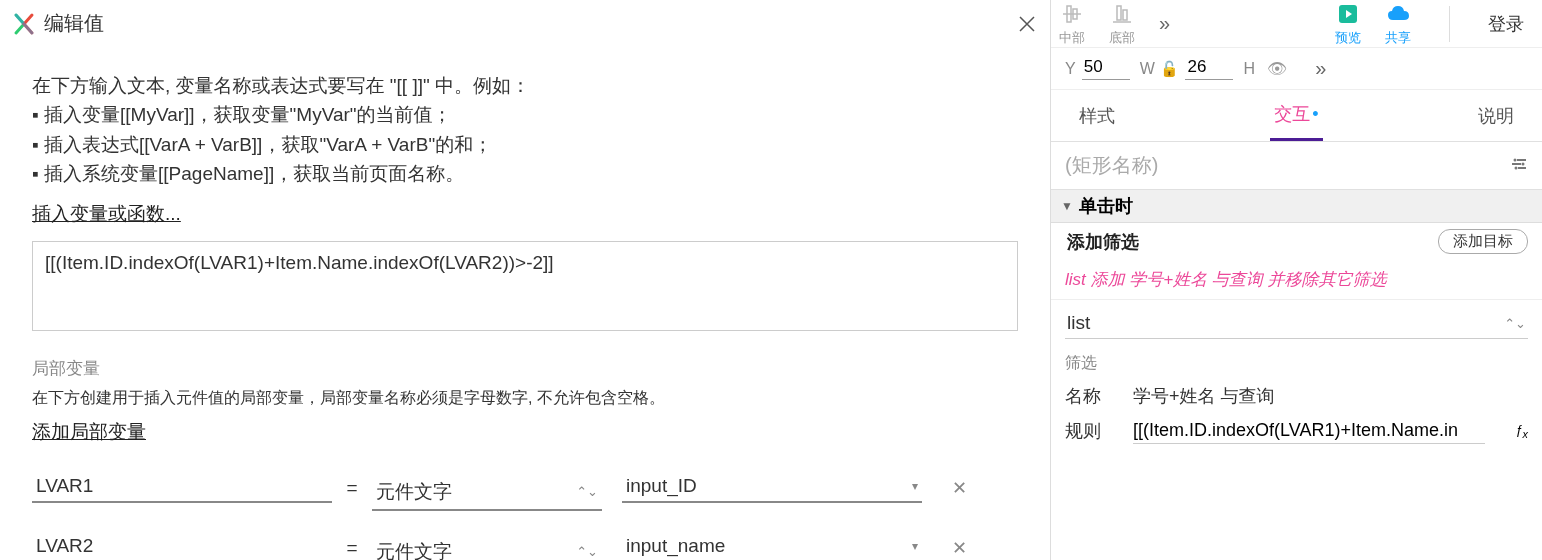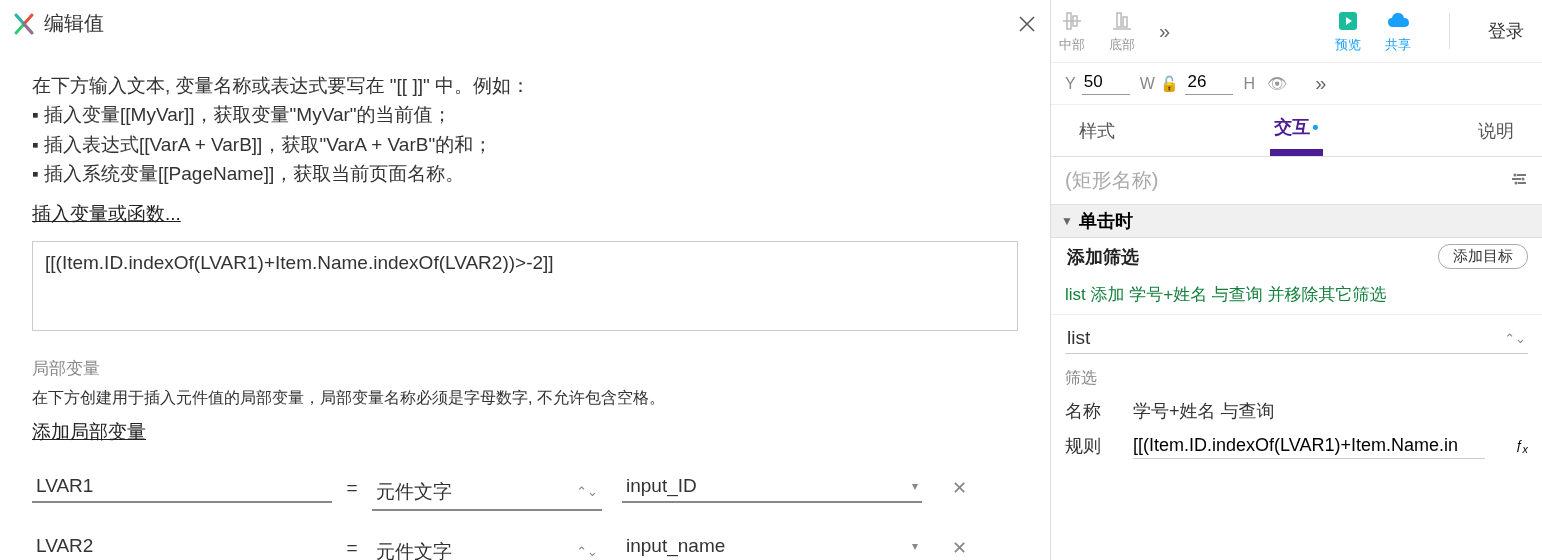--- a/index.html
+++ b/index.html
@@ -29,52 +29,52 @@
 .local-name { width: 300px; border: none; border-bottom: 2px solid #888; font-size: 19px; padding: 2px 4px 4px 4px; outline: none; color: #333; }
 .eq { width: 40px; text-align: center; font-size: 19px; color: #333; }
 .local-source { width: 230px; border: none; border-bottom: 2px solid #888; font-size: 19px; padding: 2px 4px 4px 4px; position: relative; color: #333; display: flex; align-items: center; justify-content: space-between; cursor: pointer; margin-top: 12px; }
 .local-target { width: 300px; border: none; border-bottom: 2px solid #888; font-size: 19px; padding: 2px 4px 4px 4px; margin-left: 20px; display: flex; align-items: center; justify-content: space-between; color: #333; cursor: pointer; }
 .chev { color: #888; font-size: 13px; }
 .caret-down { color: #888; font-size: 12px; }
 .row-del { margin-left: 30px; font-size: 18px; color: #888; cursor: pointer; }
 
 
 .right-panel { flex: 1; display: flex; flex-direction: column; border-left: 1px solid #ddd; }
-.top-toolbar { height: 63px; display: flex; align-items: center; justify-content: space-between; padding: 0 18px 0 8px; border-bottom: 1px solid #eee; }
+.top-toolbar { height: 48px; display: flex; align-items: center; justify-content: space-between; padding: 0 18px 0 8px; border-bottom: 1px solid #eee; }
 .tb-group { display: flex; align-items: center; gap: 24px; }
 .tb-item { display: flex; flex-direction: column; align-items: center; gap: 2px; font-size: 13px; color: #999; cursor: pointer; }
 .tb-item.active .tb-lbl { color: #18a0fb; }
 .tb-icon { width: 26px; height: 26px; display: flex; align-items: center; justify-content: center; }
 .more-chev { font-size: 20px; color: #666; cursor: pointer; }
 .login-btn { font-size: 18px; color: #333; cursor: pointer; }
 
 .props-bar { height: 42px; display: flex; align-items: center; gap: 10px; padding: 0 14px; border-bottom: 1px solid #eee; font-size: 16px; }
 .prop-cell { display: flex; align-items: center; gap: 6px; }
 .prop-label { color: #888; }
 .prop-input { width: 48px; border: none; border-bottom: 1px solid #999; font-size: 17px; text-align: left; padding: 0 2px 2px 2px; outline: none; }
 .lock-icon { color: #999; font-size: 15px; }
 .eye-icon { color: #999; font-size: 16px; margin-left: 6px; }
 
 .tabs { height: 52px; display: flex; align-items: center; justify-content: space-between; padding: 0 24px; border-bottom: 1px solid #e0e0e0; }
 .tab { font-size: 18px; color: #555; cursor: pointer; padding: 0 4px; height: 100%; display: flex; align-items: center; }
-.tab.active { color: #4c1d95; border-bottom: 7px solid #4c1d95; font-weight: 700; }
+.tab.active { color: #ec4899; border-bottom: 3px solid #4c1d95; font-weight: 400; }
 .tab-dot::after { content: "•"; margin-left: 2px; font-size: 18px; color: #18a0fb; }
 
 .name-row { height: 48px; display: flex; align-items: center; justify-content: space-between; padding: 0 14px; border-bottom: 1px solid #e0e0e0; }
 .name-placeholder { font-size: 20px; color: #aaa; }
 .settings-ico { color: #777; }
 
 .event-header { background: #f0f0f0; display: flex; align-items: center; padding: 4px 10px; font-size: 18px; font-weight: 600; border-bottom: 1px solid #ddd; }
 .tri { margin-right: 6px; font-size: 12px; color: #666; }
 
 .action-row { display: flex; align-items: center; justify-content: space-between; padding: 6px 14px 6px 16px; background: #fff; }
 .action-label { font-size: 18px; font-weight: 600; color: #222; }
 .action-btn { border: 1px solid #aaa; border-radius: 12px; padding: 2px 14px; font-size: 15px; color: #333; cursor: pointer; background: #fff; }
 
-.filter-summary { padding: 8px 14px; font-size: 17px; color: #15803d; border-bottom: 1px solid #eee; }
+.filter-summary { padding: 8px 14px; font-size: 17px; color: #ec4899; border-bottom: 1px solid #eee; font-style: italic; }
 
 .panel-section { padding: 10px 14px 4px 14px; }
 .panel-label { font-size: 16px; color: #888; margin-bottom: 4px; }
 .panel-select { display: flex; align-items: center; justify-content: space-between; border-bottom: 1px solid #ccc; padding: 2px 2px 4px 2px; font-size: 19px; color: #333; cursor: pointer; }
 .panel-kv { display: flex; align-items: center; gap: 24px; font-size: 18px; margin-top: 10px; }
 .panel-k { color: #333; width: 44px; }
 .panel-v { color: #333; }
 .panel-v-input { flex: 1; border-bottom: 1px solid #ccc; font-size: 18px; white-space: nowrap; overflow: hidden; padding: 2px 0; }
 .fx { font-size: 13px; font-style: italic; margin-left: 6px; cursor: pointer; display: inline-block; }
 

